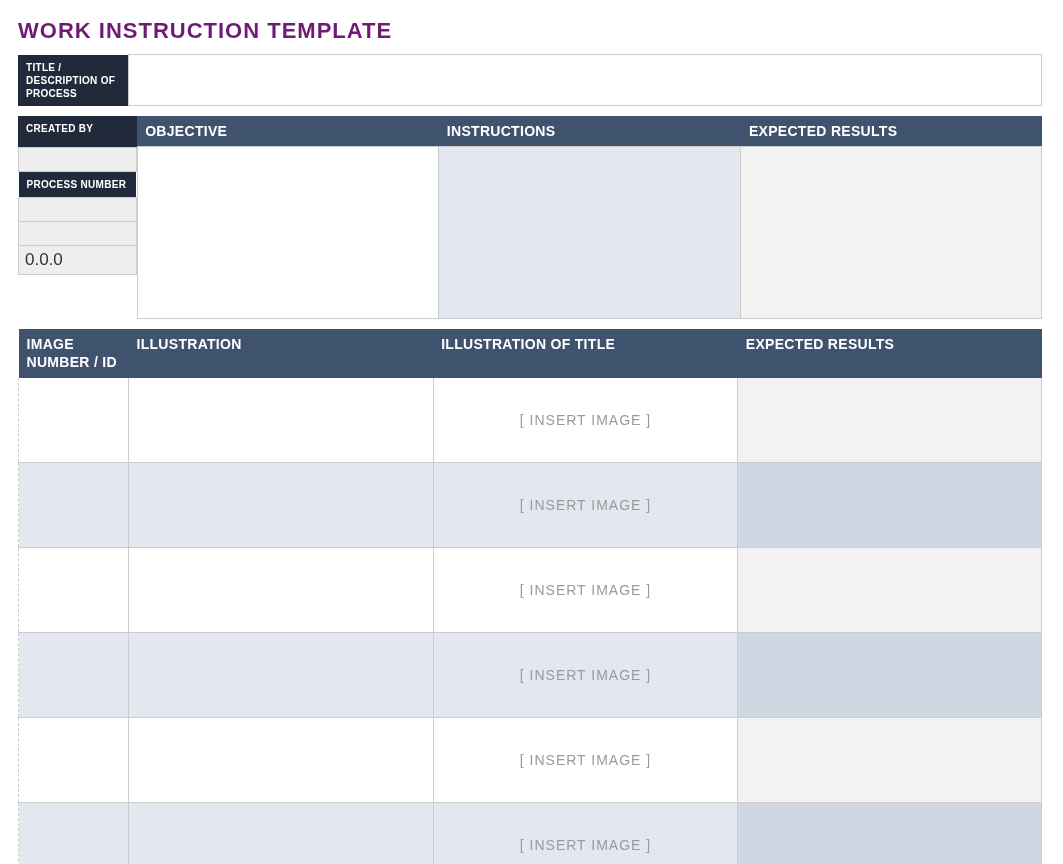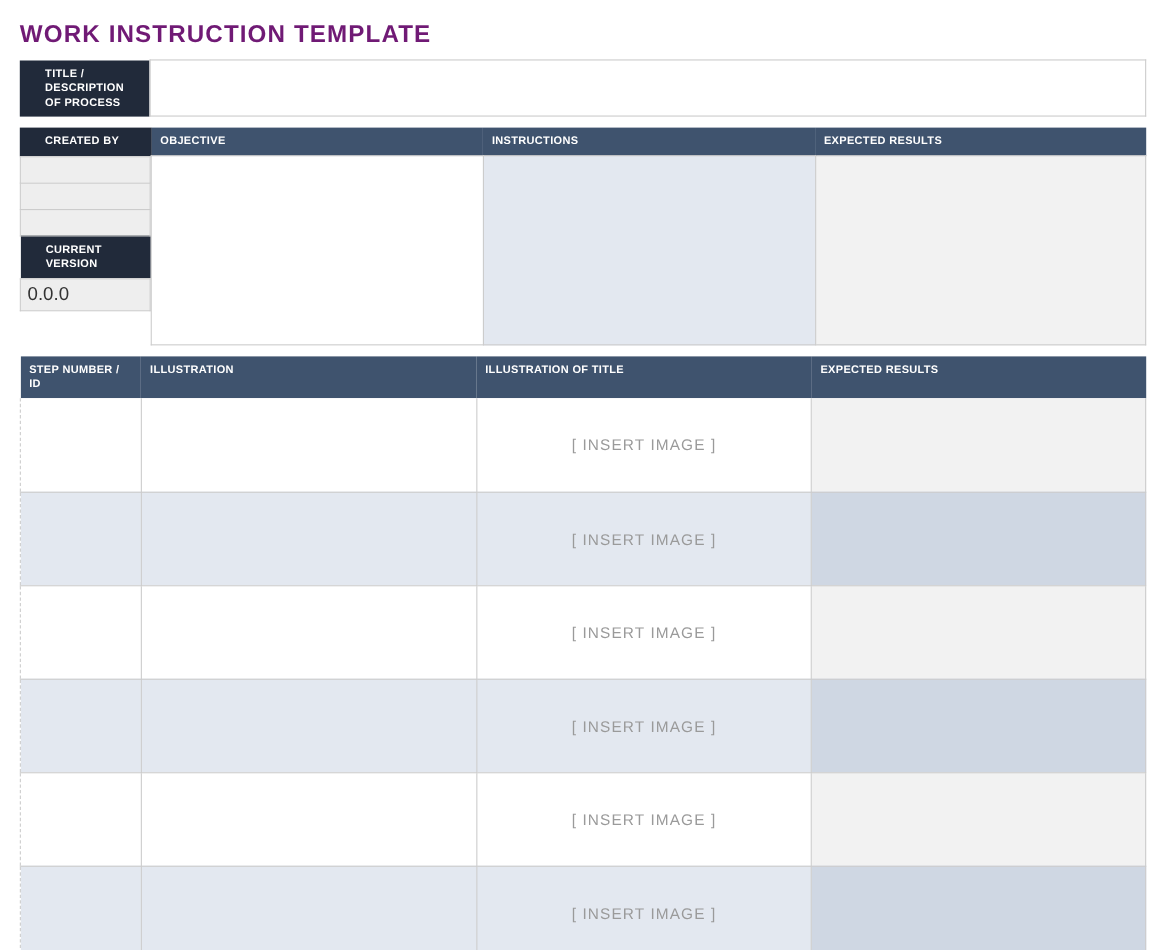--- a/index.html
+++ b/index.html
@@ -25,27 +25,27 @@
   td, th {
     padding: 0;
     vertical-align: top;
   }
   .hdr {
     background: #212a3a;
     color: #fff;
     font-size: 10px;
     font-weight: bold;
     letter-spacing: 0.3px;
-    padding: 6px 23px;
+    padding: 6px 8px;
     line-height: 1.3;
   }
   .hdr2 {
     background: #3f536e;
     color: #fff;
-    font-size: 10px;
+    font-size: 14px;
     font-weight: bold;
     letter-spacing: 0.3px;
     padding: 6px 8px;
     line-height: 1.3;
   }
   .cell-white {
     background: #fff;
     border: 1px solid #ccc;
     font-size: 11px;
     padding: 4px 6px;
@@ -132,45 +132,45 @@
     <td class="hdr2 meta-exp">EXPECTED RESULTS</td>
   </tr>
   <tr>
     <td class="meta-left" style="padding:0;vertical-align:top">
       <table style="width:100%;border-collapse:collapse">
         <tbody>
               <tr>
                 <td class="cell-gray"></td>
               </tr>
         <tr>
+                <td class="hdr">PROCESS NUMBER</td>
+              </tr>
+        <tr>
                 <td class="cell-gray"></td>
               </tr>
         <tr>
                 <td class="cell-gray"></td>
-              </tr>
-        <tr>
-                <td class="hdr">CURRENT VERSION</td>
               </tr>
         <tr>
                 <td class="cell-gray">0.0.0</td>
               </tr>
       </tbody>
           </table>
     </td>
     <td class="meta-big" style="background:#fff"></td>
     <td class="meta-big cell-blue"></td>
     <td class="meta-big cell-ltgray"></td>
   </tr>
 </tbody>
   </table>
 
 <table class="steps-table">
   <tbody>
       <tr>
-    <td class="hdr2 step-id">STEP NUMBER / ID</td>
+    <td class="hdr2 step-id">IMAGE NUMBER / ID</td>
     <td class="hdr2 step-ins">ILLUSTRATION</td>
     <td class="hdr2 step-ill">ILLUSTRATION OF TITLE</td>
     <td class="hdr2 step-exp">EXPECTED RESULTS</td>
   </tr>
   </tbody>
     <tbody id="steps-body">
       <tr class="step-row">
         <td class="step-id bg-odd"></td>
         <td class="step-ins bg-odd"></td>
         <td class="step-ill bg-odd">

